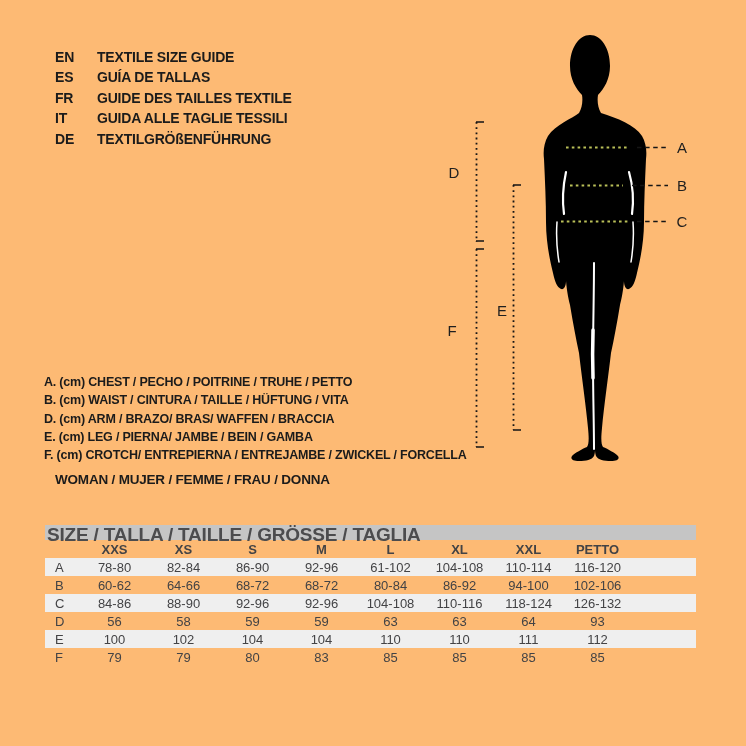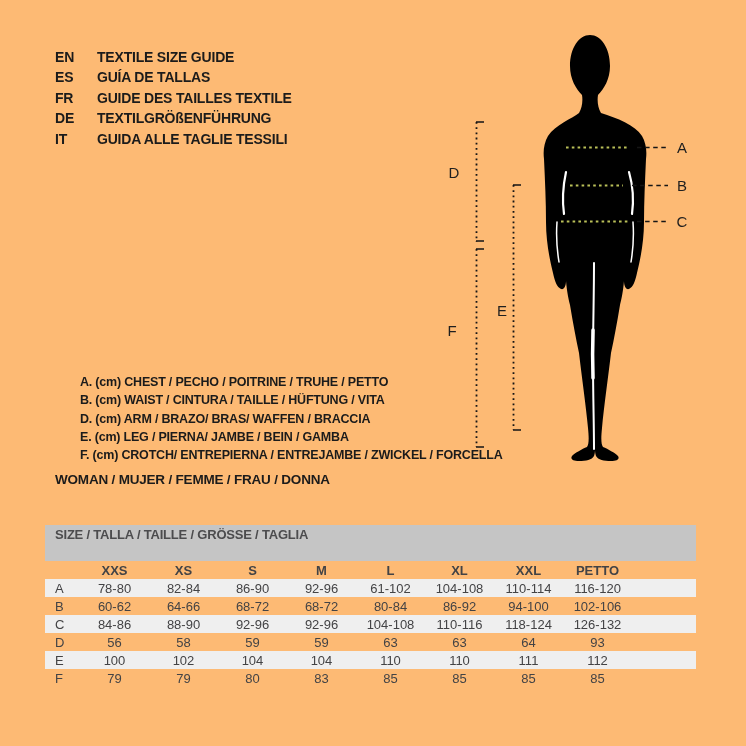--- a/index.html
+++ b/index.html
@@ -24,28 +24,28 @@
   .lines-svg{position:absolute;left:440px;top:100px;}
   .fig-label{position:absolute;width:16px;text-align:center;font-size:15px;font-weight:400;color:#1f1f1f;}
   .lbl-A{left:674px;top:139px;}
   .lbl-B{left:674px;top:177px;}
   .lbl-C{left:674px;top:213px;}
   .lbl-D{left:446px;top:164px;}
   .lbl-E{left:494px;top:302px;}
   .lbl-F{left:444px;top:322px;}
   
   .measures{position:absolute;left:44px;top:373px;}
-  .measure-row{line-height:18.3px;font-size:12.5px;font-weight:700;letter-spacing:-0.2px;margin-left:36px;}
+  .measure-row{line-height:18.3px;font-size:12.5px;font-weight:700;letter-spacing:-0.2px;}
   
   .gender{position:absolute;left:55px;top:472px;font-size:13.5px;font-weight:700;letter-spacing:-0.2px;}
   
   .table-wrap{position:absolute;left:45px;top:525px;width:651px;}
   .table-title{
-    height:36px;line-height:20px;background:var(--header_bg);color:var(--header_text);
-    font-size:13px;font-weight:700;letter-spacing:-0.2px;padding-left:10px;box-sizing:border-box;
+    height:15px;line-height:20px;background:var(--header_bg);color:var(--header_text);
+    font-size:19px;font-weight:700;letter-spacing:-0.2px;padding-left:2px;box-sizing:border-box;
   }
   table.sizes{border-collapse:collapse;table-layout:fixed;width:651px;font-size:13px;color:var(--table_text);}
   table.sizes td{height:18px;padding:0;text-align:center;vertical-align:middle;white-space:nowrap;}
   table.sizes td.rowlabel{text-align:left;padding-left:10px;}
   table.sizes tr.stripe td{background:var(--stripe_bg);}
   table.sizes tr.sizehead td{font-weight:700;}
 </style>
 </head>
 <body>
 
@@ -58,26 +58,26 @@
     </div>
     <div class="lang-row">
       <span class="lang-code">ES</span>
       <span>GUÍA DE TALLAS</span>
     </div>
     <div class="lang-row">
       <span class="lang-code">FR</span>
       <span>GUIDE DES TAILLES TEXTILE</span>
     </div>
     <div class="lang-row">
+      <span class="lang-code">IT</span>
+      <span>GUIDA ALLE TAGLIE TESSILI</span>
+    </div>
+    <div class="lang-row">
       <span class="lang-code">DE</span>
       <span>TEXTILGRÖßENFÜHRUNG</span>
-    </div>
-    <div class="lang-row">
-      <span class="lang-code">IT</span>
-      <span>GUIDA ALLE TAGLIE TESSILI</span>
     </div>
   </div>
 
   <svg class="sil-svg" width="110" height="432" viewBox="0 0 110 432">
     <path fill="#000000" d="M50,5 C61,5 70,18 70,36 C70,49 64,59 58,65
       C57,71 58,78 61,83 C77,88 95,95 102,106 C106,113 107,121 106,129
       C105,151 104,172 104,192 C104,212 100,231 97,243 C95,252 93,257 89,259
       C86,260 84,256 84,251 C83,263 81,271 80,275 C77,293 74,309 71,323
       C68,349 64,376 62,398 C61,408 61,414 63,417 C68,419 75,423 78,426
       C80,429 77,431 71,431 C64,431 58,430 56,426 C55,423 55,421 55,419

